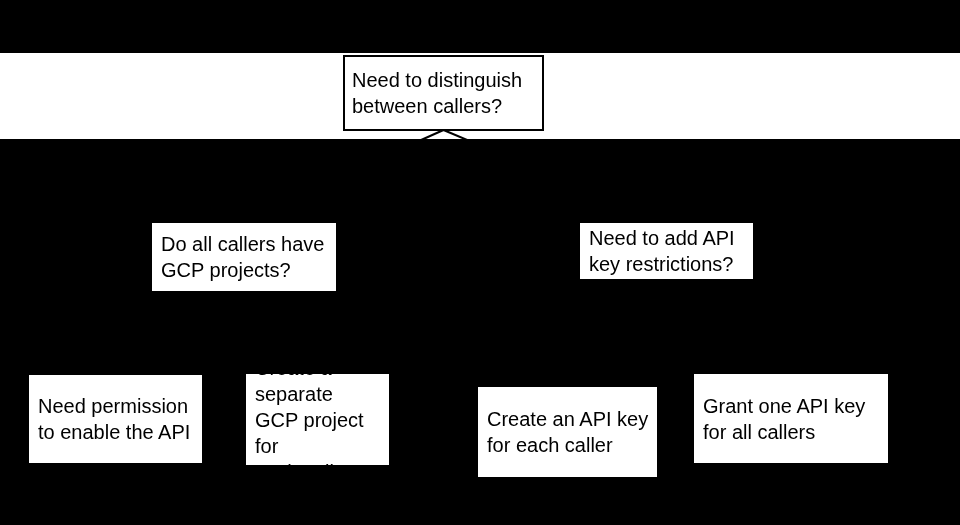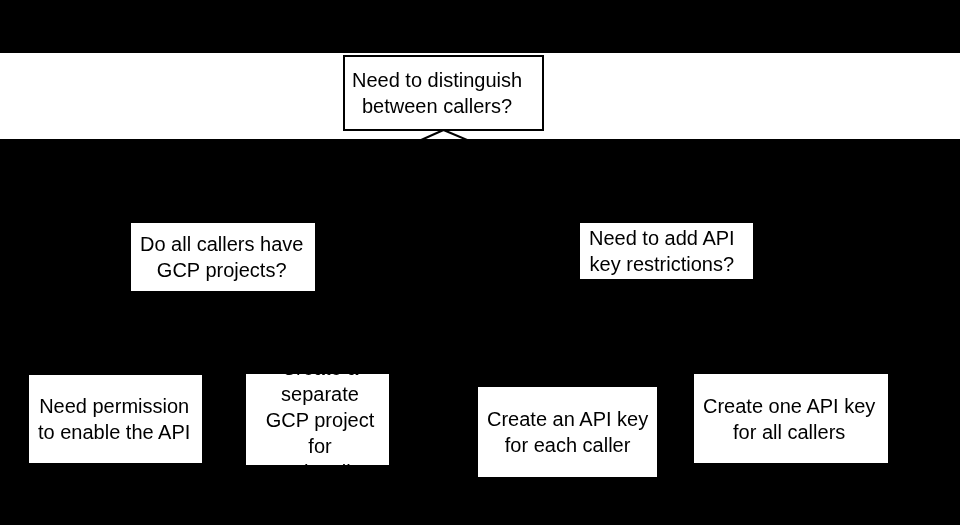--- a/index.html
+++ b/index.html
@@ -47,28 +47,27 @@
     color: var(--node_text);
     font-size: 20px;
     line-height: 26px;
     box-sizing: border-box;
     padding-left: 9px;
     padding-right: 4px;
     z-index: 2;
   }
   .node .label {
     white-space: pre-line;
-    text-align: center;
   }
   .node.root {
     left: 343px; top: 55px; width: 201px; height: 76px;
     border: 2px solid var(--node_text);
     padding-left: 7px;
   }
-  .node.q-left  { left: 131px; top: 223px; width: 184px; height: 68px; }
+  .node.q-left  { left: 152px; top: 223px; width: 184px; height: 68px; }
   .node.q-right { left: 580px; top: 223px; width: 173px; height: 56px; }
   .node.a1 { left: 29px;  top: 375px; width: 173px; height: 88px; }
   .node.a2 { left: 246px; top: 374px; width: 143px; height: 91px; }
   .node.a3 { left: 478px; top: 374px; width: 179px; height: 90px; margin-top: 13px; }
   .node.a4 { left: 694px; top: 374px; width: 194px; height: 89px; }
 </style>
 </head>
 <body>
 
 <div class="stage">
@@ -105,17 +104,17 @@
 GCP project for
 each caller</span>
   </div>
 
   <div class="node a3">
     <span class="label">Create an API key
 for each caller</span>
   </div>
 
   <div class="node a4">
-    <span class="label">Create one API key
+    <span class="label">Grant one API key
 for all callers</span>
   </div>
 
 </div>
 
 </body></html>

